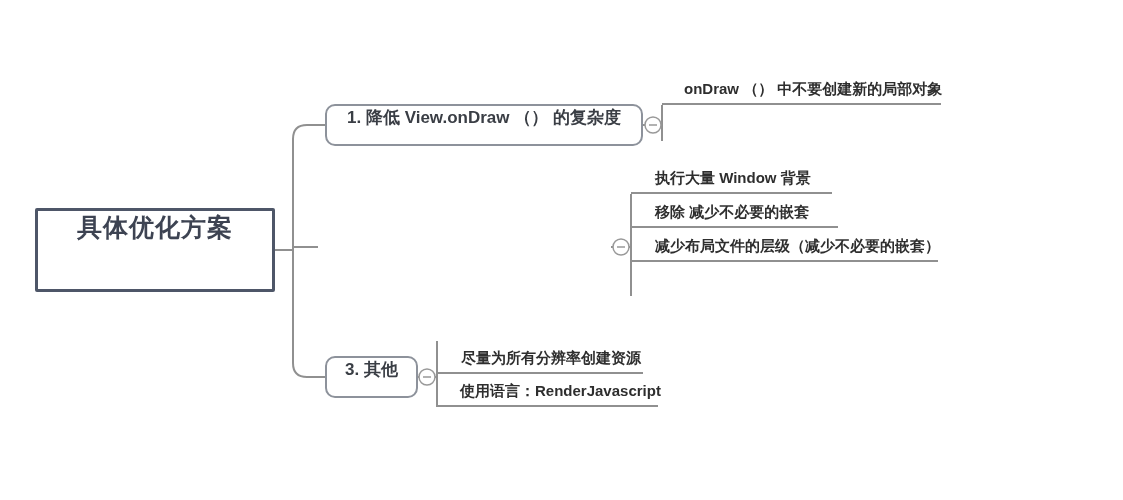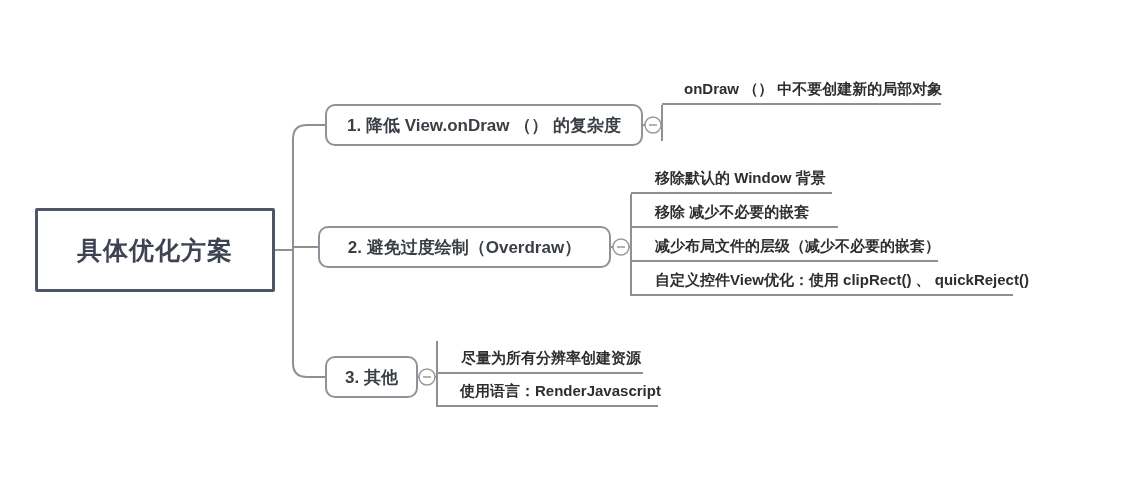--- a/index.html
+++ b/index.html
@@ -19,21 +19,20 @@
     position: absolute;
     left: 0; top: 0;
     width: 1123px; height: 500px;
     pointer-events: none;
   }
   .node {
     position: absolute;
     box-sizing: border-box;
     background: #ffffff;
     display: flex;
-    align-items: center;
     justify-content: center;
     white-space: nowrap;
   }
   .root-node {
     left: 35px; top: 208px;
     width: 240px; height: 84px;
     border: 3px solid #4e5668;
     border-radius: 2px;
     font-size: 25px;
     font-weight: 700;
@@ -108,42 +107,36 @@
     </g>
   </svg>
 
   <div class="node root-node">
     <span>具体优化方案</span>
   </div>
 
   <div class="node branch-node branch-1">
     <span>1. 降低 View.onDraw （） 的复杂度</span>
   </div>
-  <div class="node branch-node branch-2">
-    <span>2. 避免过度绘制（Overdraw）</span>
-  </div>
   <div class="node branch-node branch-3">
     <span>3. 其他</span>
   </div>
 
   <div class="leaf leaf-1-1">
     <span>onDraw （） 中不要创建新的局部对象</span>
   </div>
 
   <div class="leaf leaf-2-1">
-    <span>移除默认的 Window 背景</span>
+    <span>执行大量 Window 背景</span>
   </div>
   <div class="leaf leaf-2-2">
     <span>移除 减少不必要的嵌套</span>
   </div>
   <div class="leaf leaf-2-3">
     <span>减少布局文件的层级（减少不必要的嵌套）</span>
-  </div>
-  <div class="leaf leaf-2-4">
-    <span>自定义控件View优化：使用 clipRect() 、 quickReject()</span>
   </div>
 
   <div class="leaf leaf-3-2">
     <span>尽量为所有分辨率创建资源</span>
   </div>
   <div class="leaf leaf-3-3">
     <span>使用语言：RenderJavascript</span>
   </div>
 
 </div>

